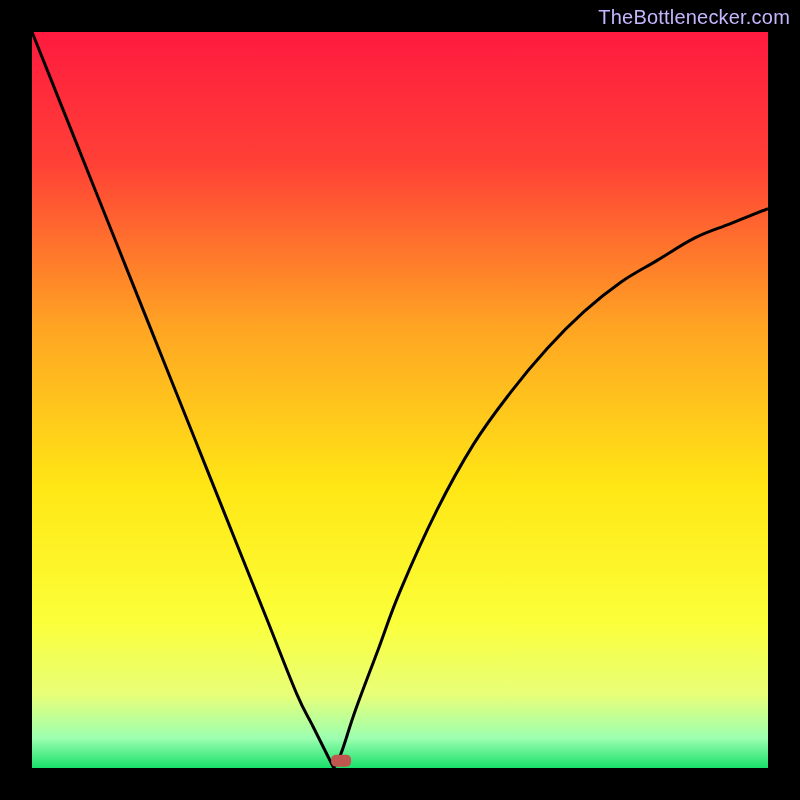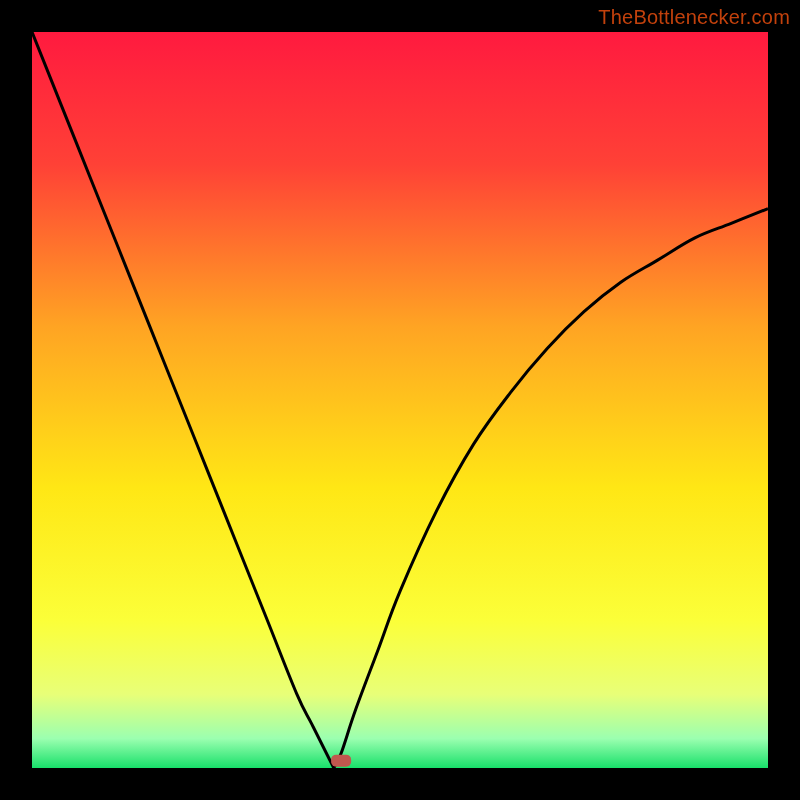--- a/index.html
+++ b/index.html
@@ -24,21 +24,21 @@
     left: 32px;
     top: 32px;
     width: 736px;
     height: 736px;
     
   }
   .attribution {
     position: absolute;
     top: 6px;
     right: 10px;
-    color: #c2410c;
+    color: #c4b5fd;
     font-size: 20px;
     letter-spacing: 0.2px;
     font-weight: 500;
   }
   svg {
     position: absolute;
     left: 0;
     top: 0;
   }
 </style>

